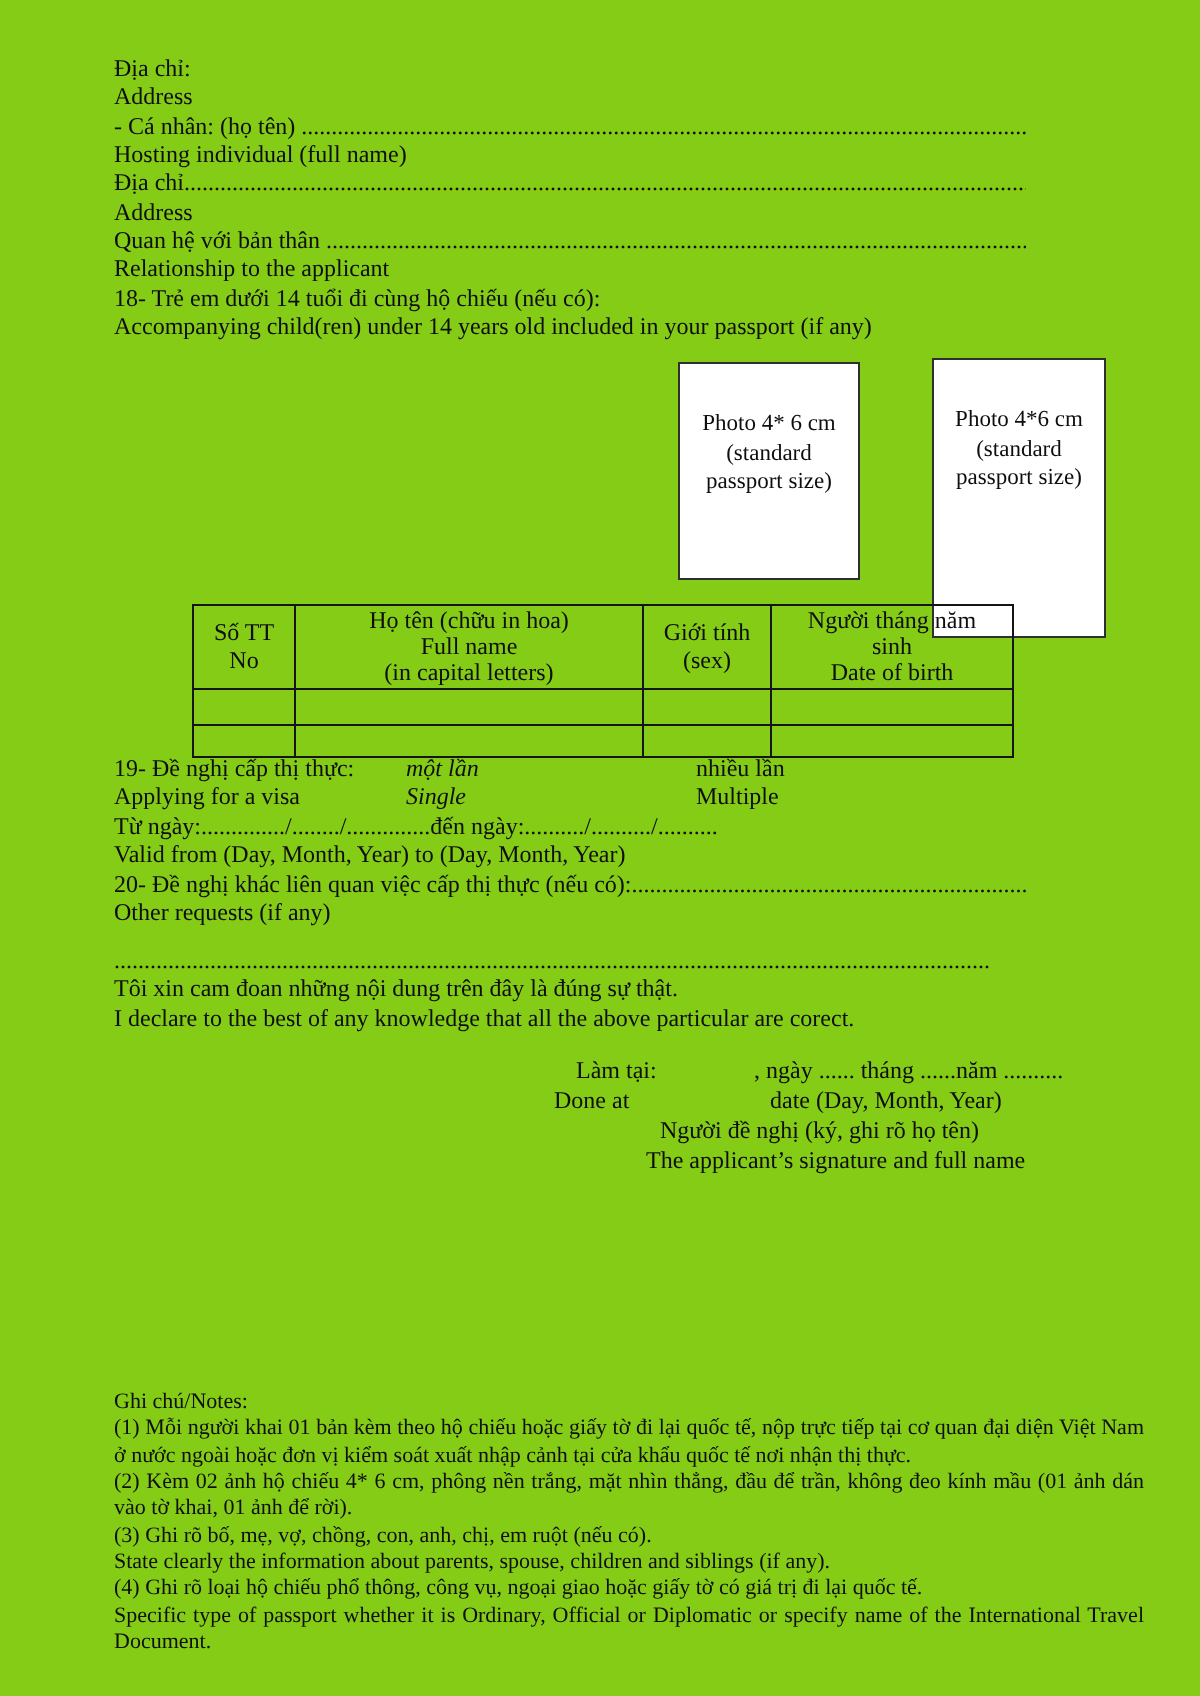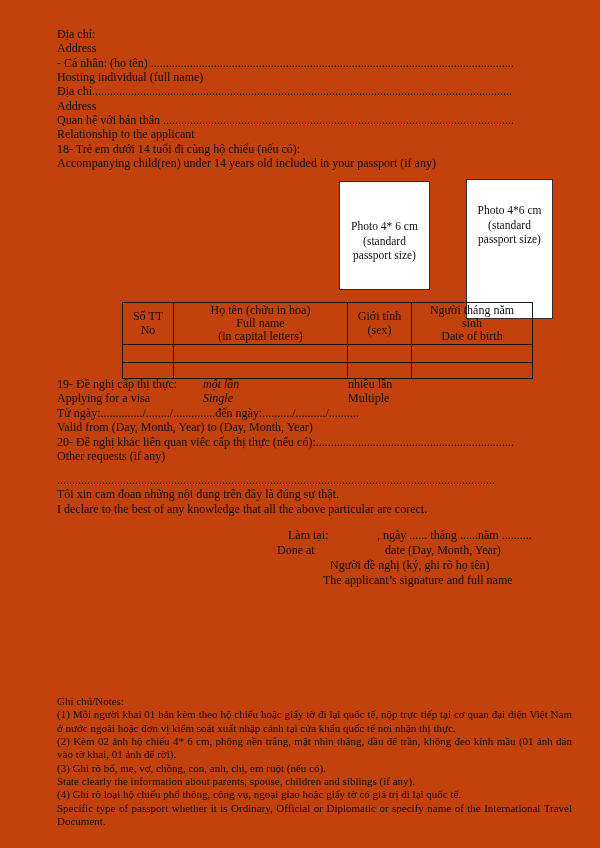--- a/index.html
+++ b/index.html
@@ -1,39 +1,39 @@
 <!DOCTYPE html>
 <html><head>
 <meta charset="utf-8">
 <style>
   html,body { margin:0; padding:0; background:#e8e8e8; }
   .page {
     position:relative; width:600px; height:848px; margin:0 auto;
-    background:#c2410c; color:#0e0e0e;
+    background:#84cc16; color:#0e0e0e;
     font-family:"Liberation Serif","DejaVu Serif",serif;
     overflow:hidden;
   }
 
   
   .top-sec {
     position:absolute; left:57px; top:27px; width:456px;
     font-size:12px; line-height:14.35px;
   }
   .top-sec .ln { height:14.35px; white-space:nowrap; overflow:hidden; }
 
   
   .photo-box {
     position:absolute; box-sizing:border-box; border:1px solid #2f2f2f;
     text-align:center; font-size:11.5px; line-height:14.5px; background:#fff;
   }
-  .photo-box-1 { left:339px; top:181px; width:91px; height:109px; padding-top:37px; }
+  .photo-box-1 { left:339px; top:181px; width:91px; height:109px; padding-top:23px; }
   .photo-box-2 { left:466px; top:179px; width:87px; height:140px; padding-top:23px; }
 
   
-  .child-table-wrap { position:absolute; left:122px; top:302px; }
+  .child-table-wrap { position:absolute; left:96px; top:302px; }
   table.child { border-collapse:collapse; table-layout:fixed; }
   table.child th, table.child td {
     border:1px solid #151515; padding:0; font-weight:normal;
     font-size:12px; line-height:13.2px; text-align:center; vertical-align:middle;
     overflow:hidden;
   }
   table.child th { height:41px; }
   .cw0 { width:50px; } .cw1 { width:173px; } .cw2 { width:63px; } .cw3 { width:120px; }
   tr.row-a td { height:17px; } tr.row-b td { height:15px; }
 

